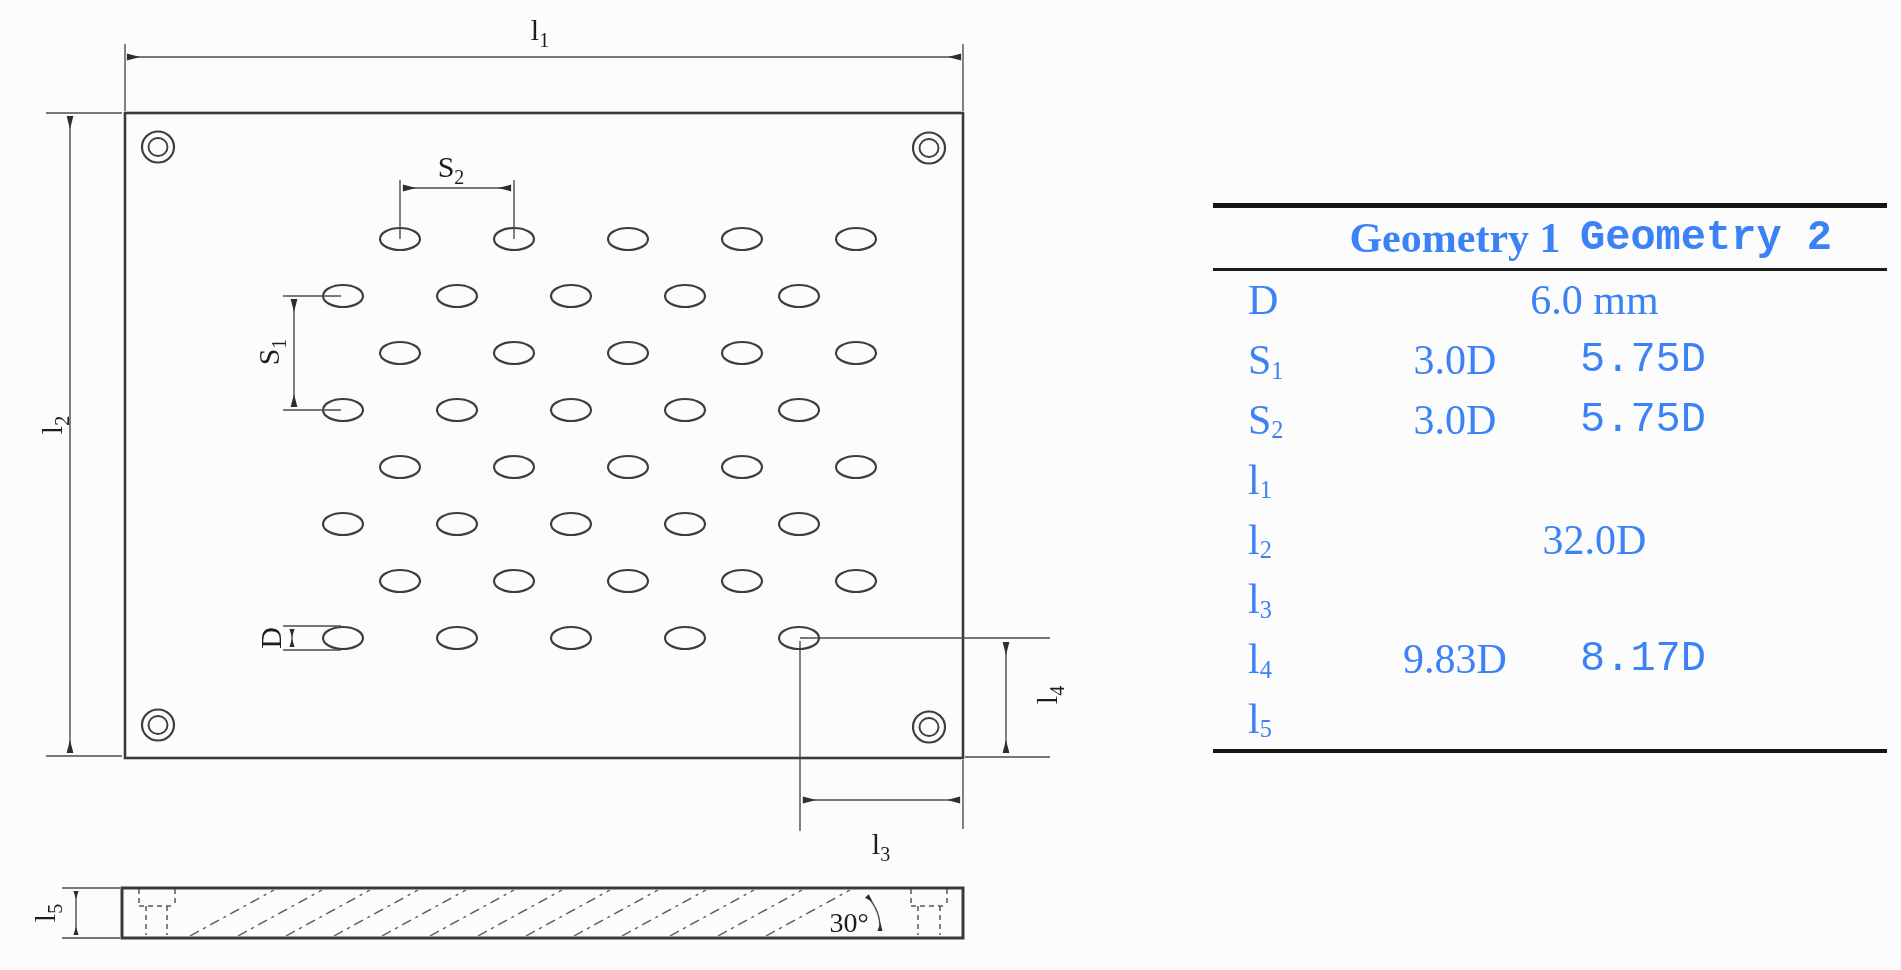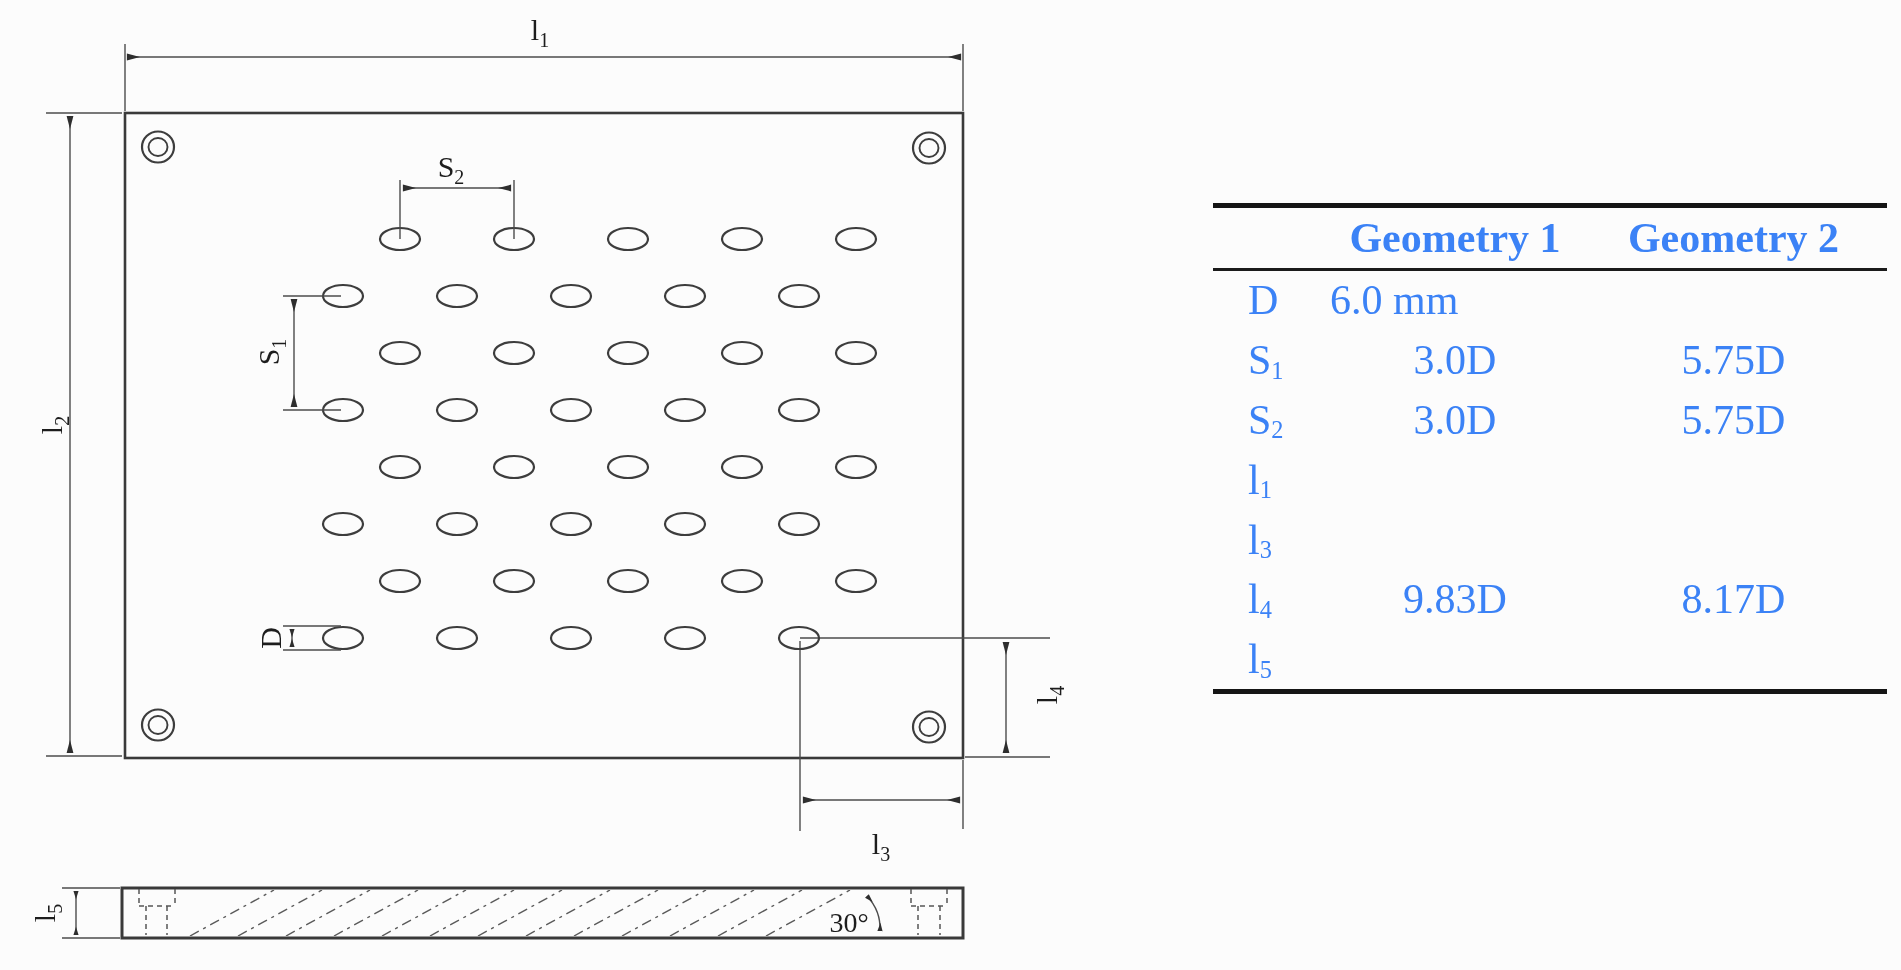--- a/index.html
+++ b/index.html
@@ -21,22 +21,22 @@
   .geo-table{
     position:absolute;left:1213px;top:203px;width:674px;color:#3b82f6;
     font-size:42px;line-height:1;
   }
   .t-border{background:#151515;height:4.5px;width:100%;}
   .t-underline{background:#1b1b1b;height:2.5px;width:100%;}
   .t-row{display:flex;align-items:center;height:59.8px;}
   .t-row.t-header{height:60.5px;font-weight:bold;}
   .c-label{width:117px;box-sizing:border-box;padding-left:35px;text-align:left;}
   .c-g1{width:250px;text-align:center;}
-  .c-g2{width:307px;text-align:center;}
-  .c-span{flex:1;text-align:left;box-sizing:border-box;padding-right:28px;}
+  .c-g2{width:307px;font-family:Liberation Mono, monospace;}
+  .c-span{flex:1;text-align:center;box-sizing:border-box;padding-right:28px;}
   .geo-table sub{font-size:0.58em;line-height:0;position:relative;top:0.18em;vertical-align:baseline;}
 </style>
 </head>
 <body>
 
 <svg width="1901" height="970" viewBox="0 0 1901 970">
   <defs>
     <marker id="ah" viewBox="0 0 14 8" markerWidth="14" markerHeight="8" refX="13.4" refY="4" orient="auto-start-reverse" markerUnits="userSpaceOnUse">
       <path d="M0.5,4 L13.5,0.6 L13.5,7.4 Z" fill="#2e2e2e"></path>
     </marker>
@@ -228,20 +228,24 @@
   </div>
   <div class="t-row">
     <div class="c-label"><span>S</span><sub>2</sub></div>
     <div class="c-g1">3.0D</div>
     <div class="c-g2">5.75D</div>
   </div>
   <div class="t-row">
     <div class="c-label"><span>l</span><sub>1</sub></div>
   </div>
   <div class="t-row">
+    <div class="c-label"><span>l</span><sub>2</sub></div>
+    <div class="c-span">32.0D</div>
+  </div>
+  <div class="t-row">
     <div class="c-label"><span>l</span><sub>3</sub></div>
   </div>
   <div class="t-row">
     <div class="c-label"><span>l</span><sub>4</sub></div>
     <div class="c-g1">9.83D</div>
     <div class="c-g2">8.17D</div>
   </div>
   <div class="t-row">
     <div class="c-label"><span>l</span><sub>5</sub></div>
   </div>

